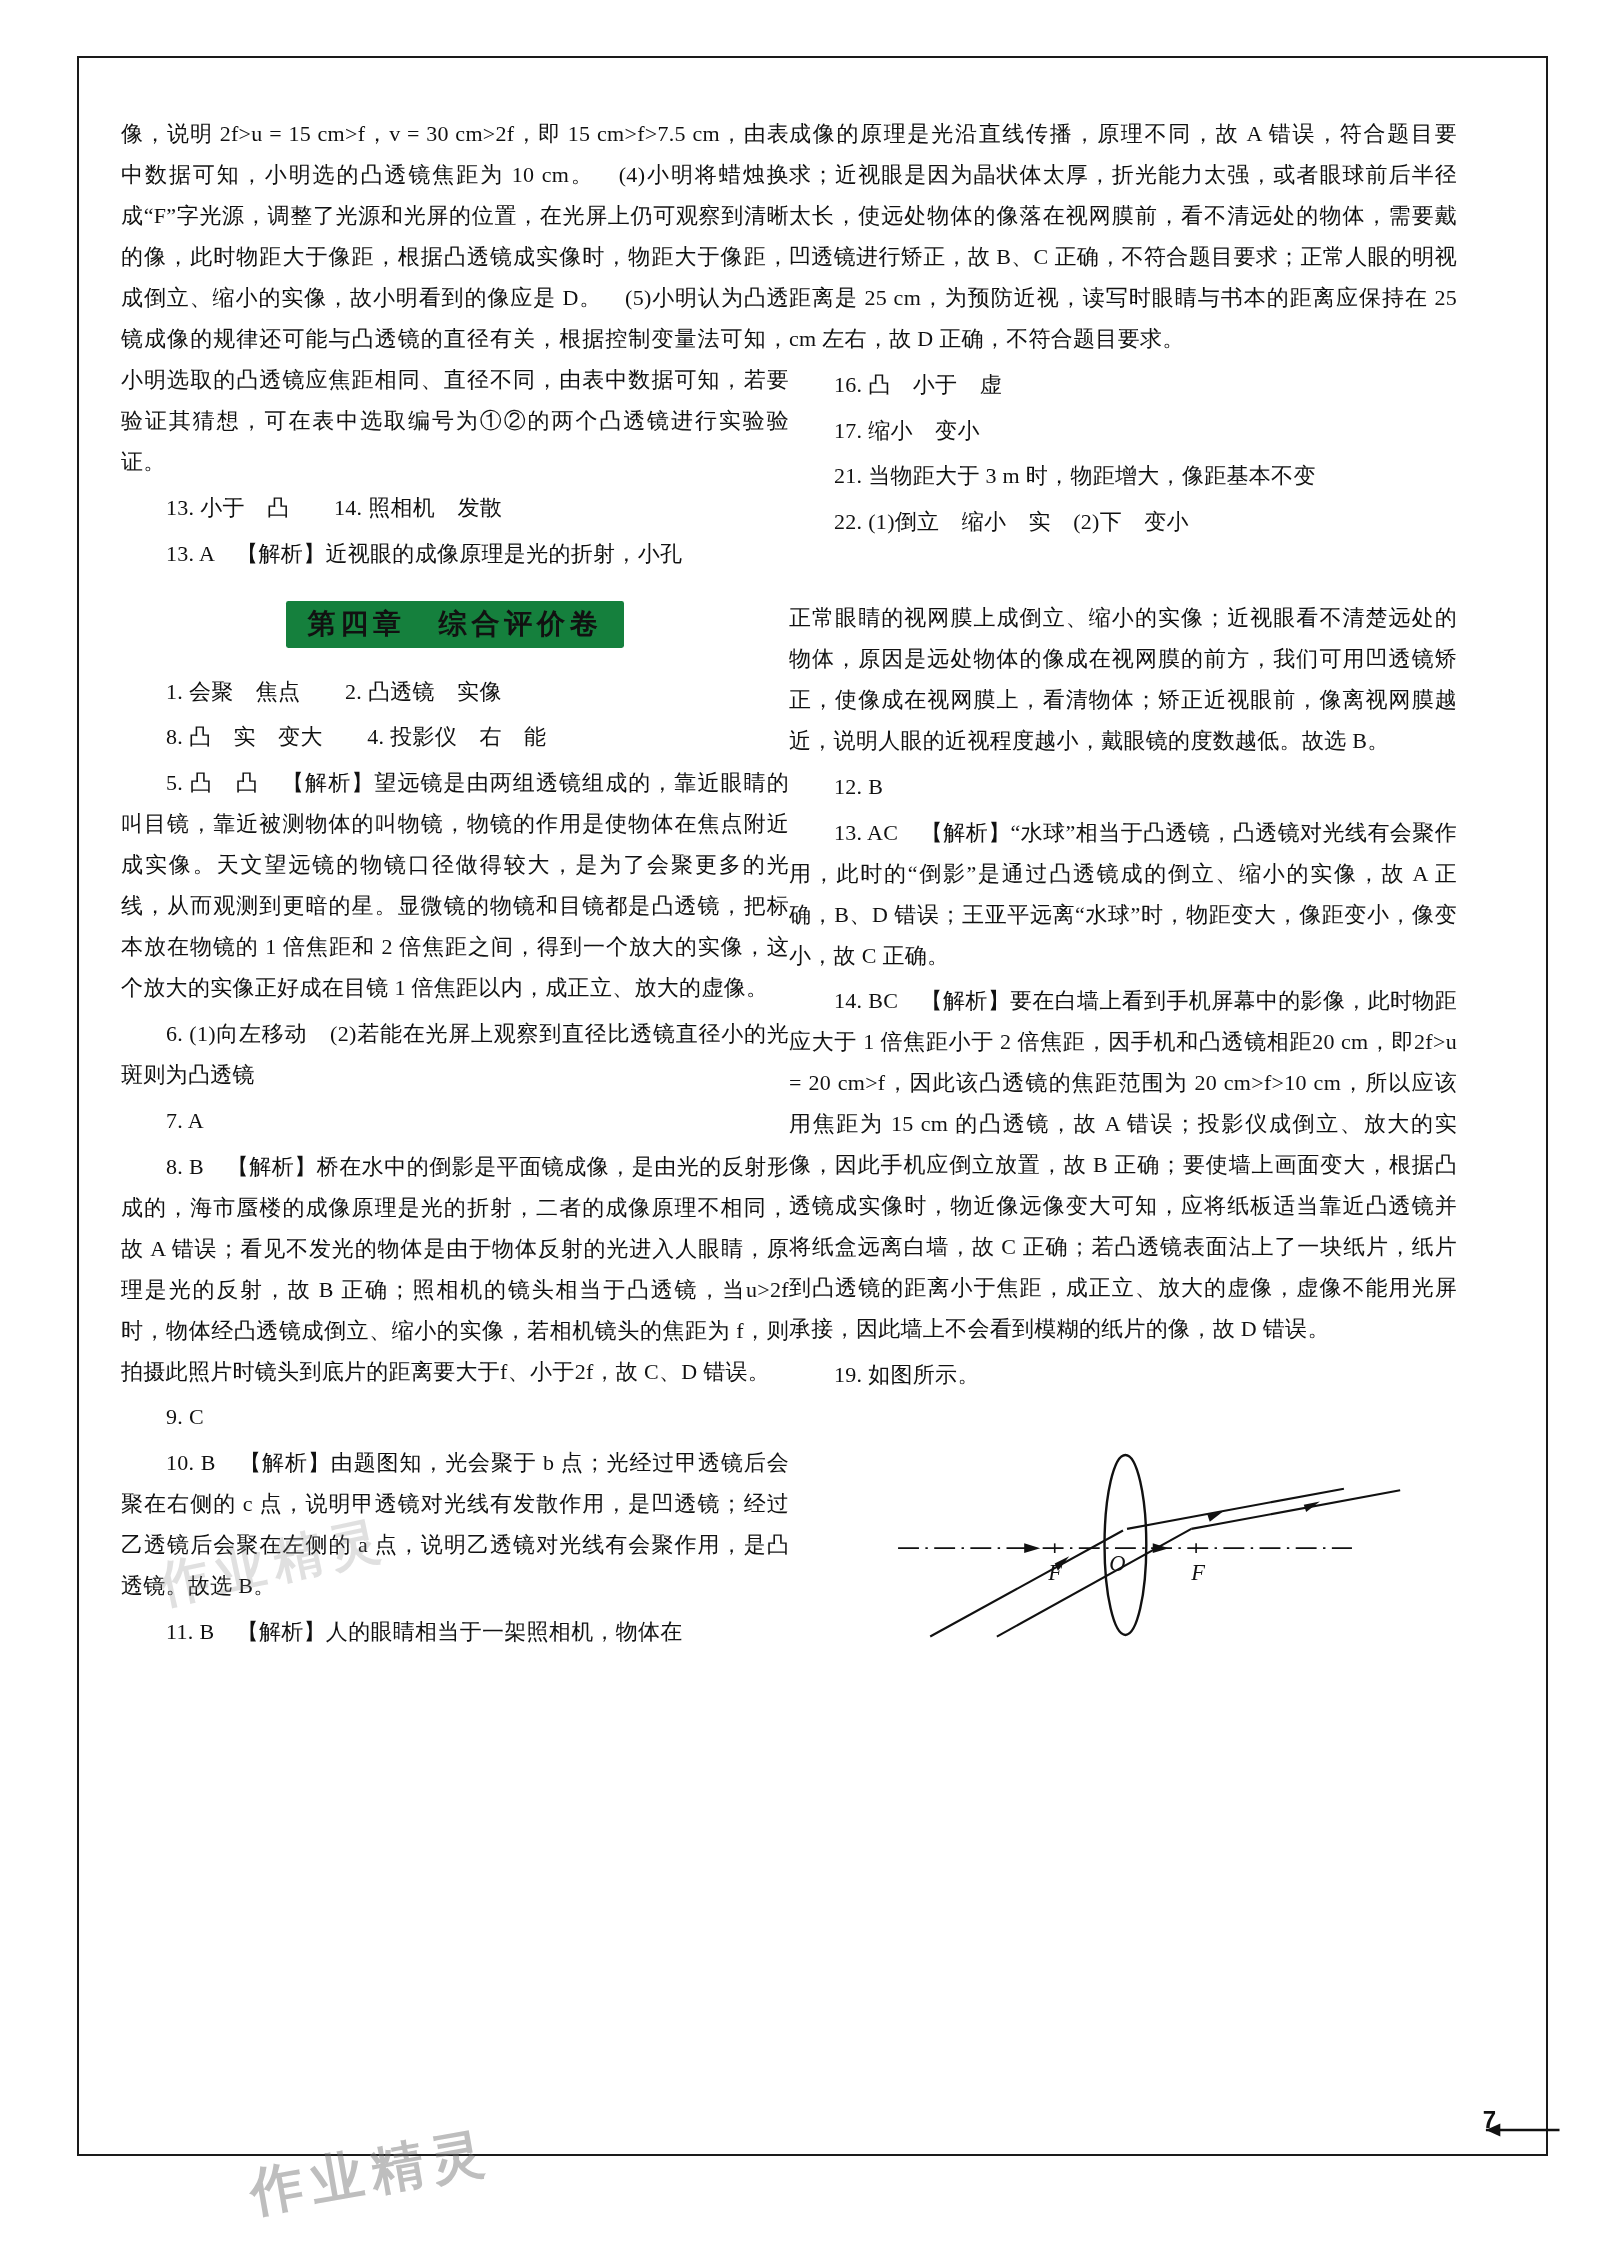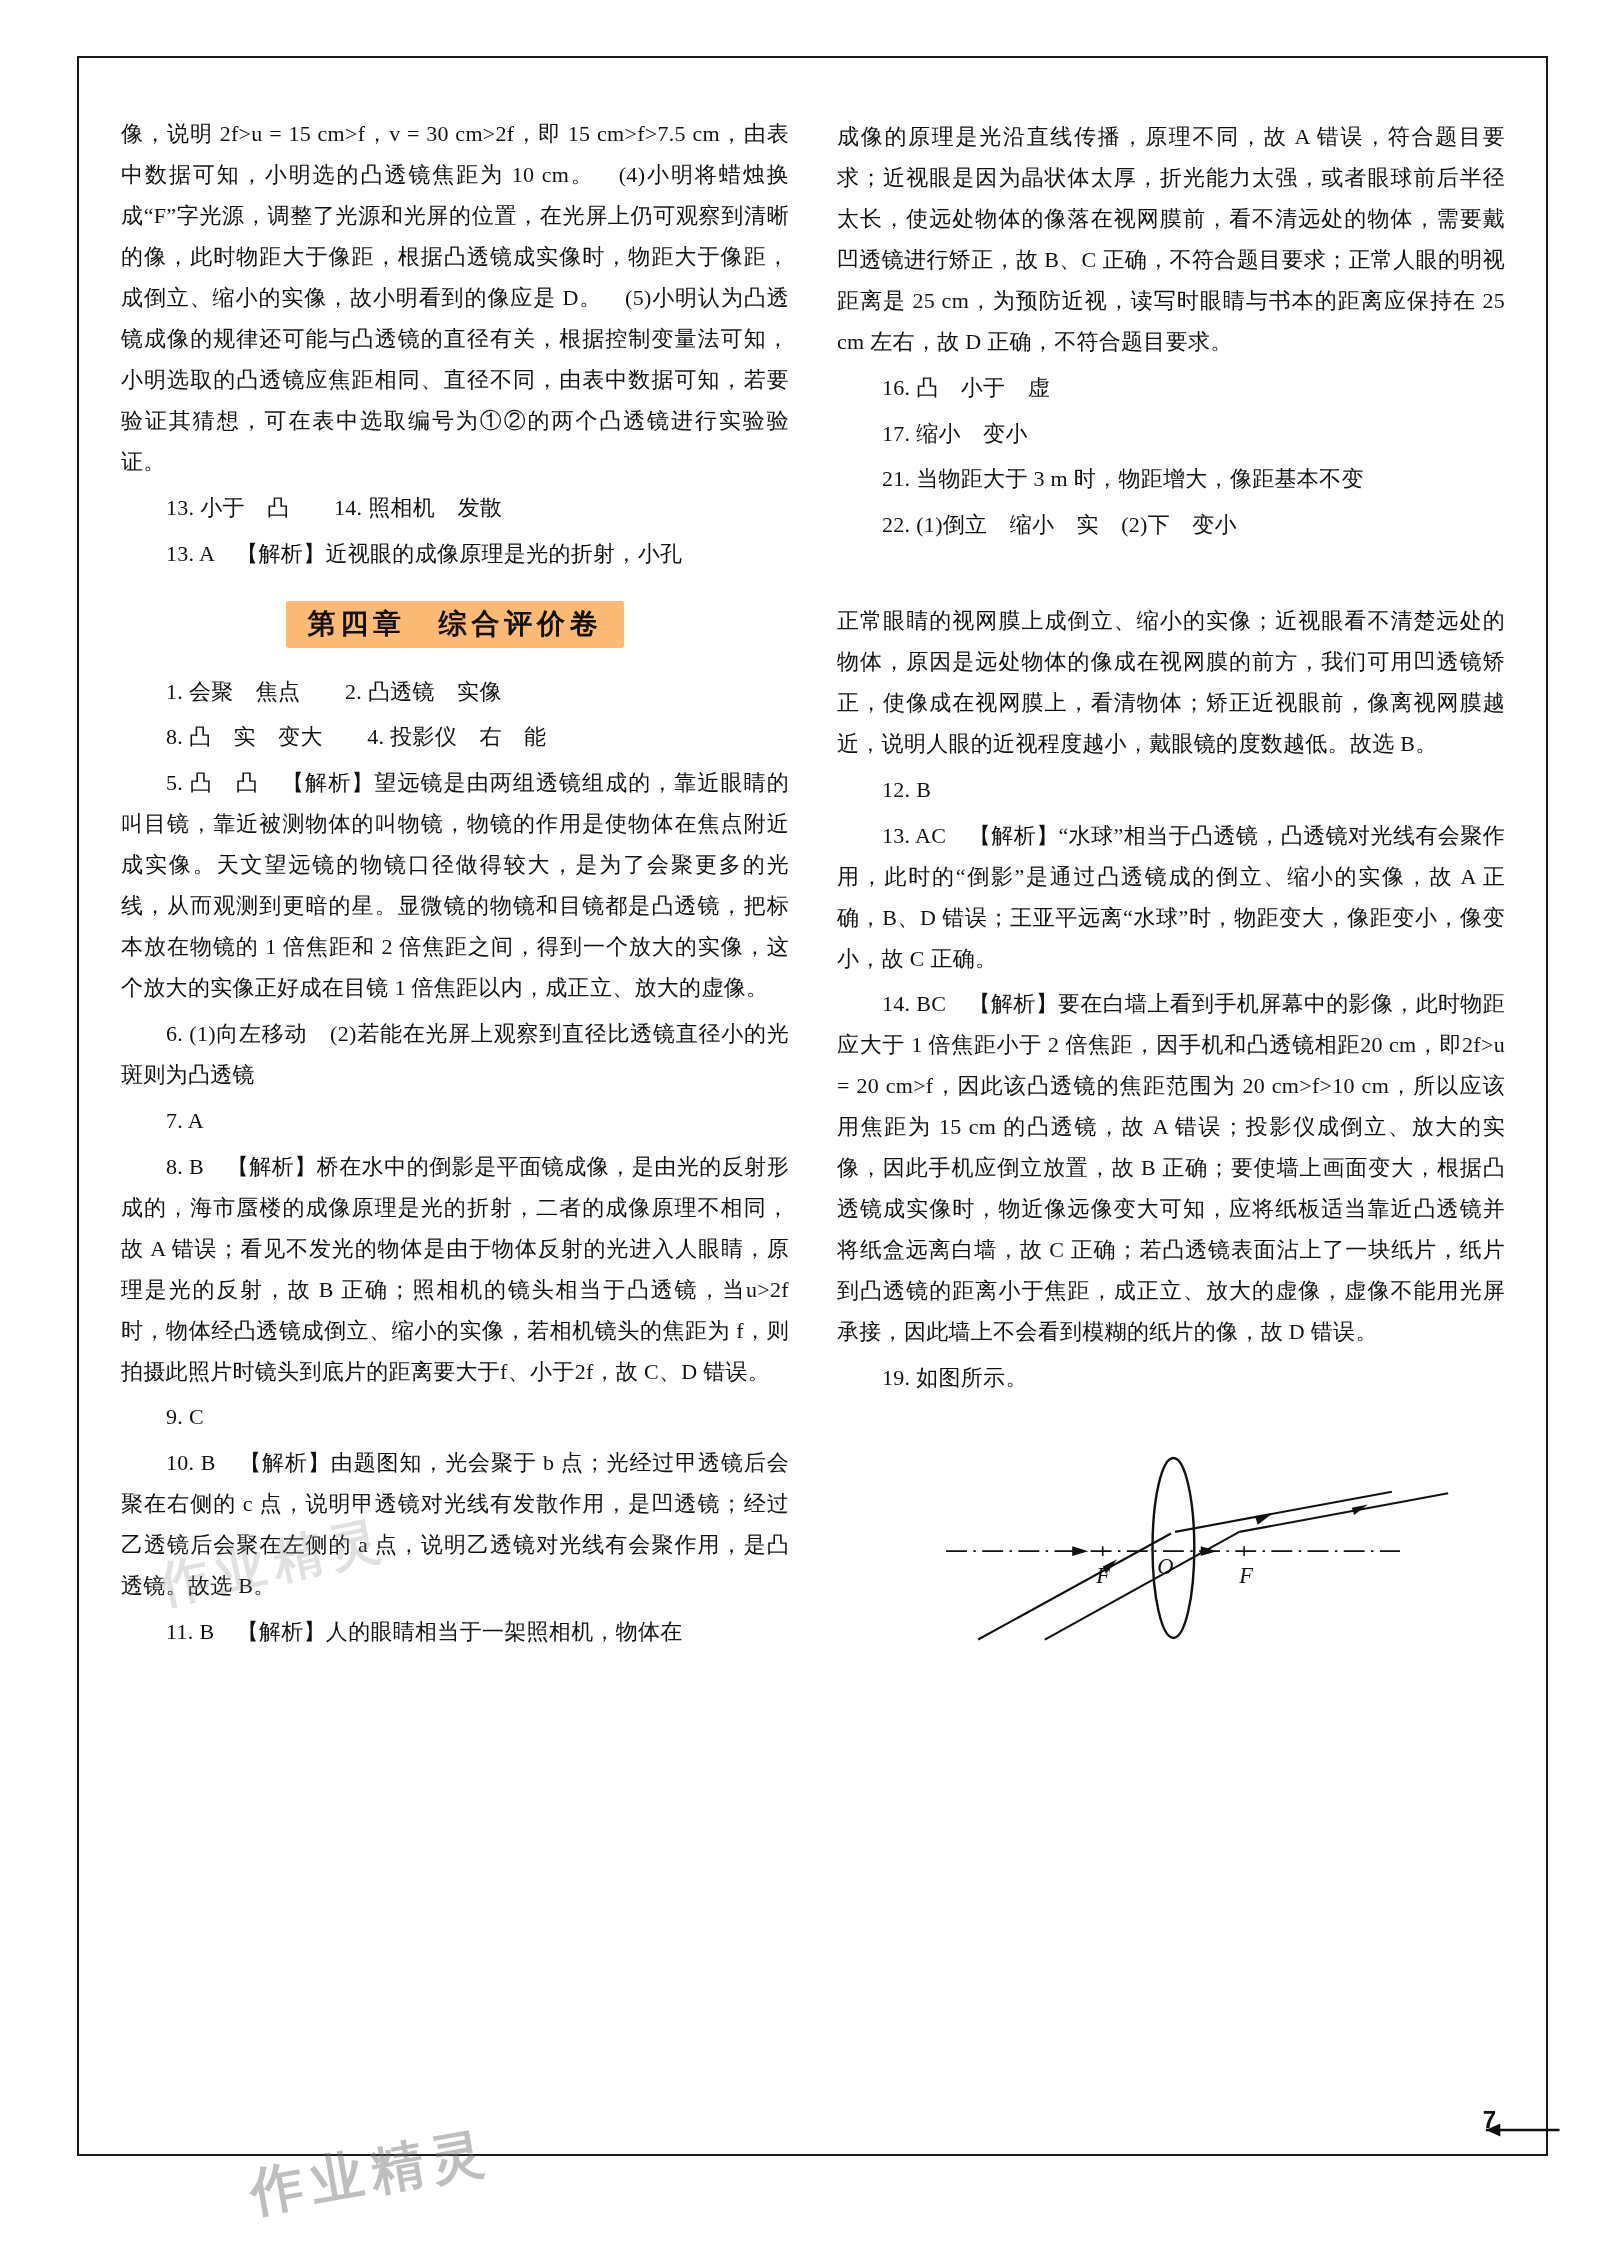--- a/index.html
+++ b/index.html
@@ -16,22 +16,20 @@
     left:77px; top:56px;
     width:1471px; height:2100px;
     border:2.4px solid #1a1a1a;
     box-sizing:border-box;
   }
   .cols {
     position:absolute;
     left:121px; top:113px;
     width:1384px;
     display:flex;
-    gap:48px;
-    align-items:center;
   }
   .col { width:668px; }
   p {
     margin:0 0 4.8px 0;
     font-size:22px;
     line-height:41px;
     text-align:justify;
     text-justify:inter-ideograph;
     letter-spacing:0.3px;
   }
@@ -40,21 +38,21 @@
     text-align:center;
     font-size:28px;
     font-weight:bold;
     letter-spacing:4.8px;
     margin:27px 0 22.5px 0;
     position:relative;
   }
   .chapter-title span.bar {
     display:inline-block;
     padding:4.8px 21px;
-    background:#fdba74;
+    background:#15803d;
     border-radius:2.4px;
   }
   .figure-wrap {
     margin-top:14.5px;
     width:668px;
     height:241px;
     position:relative;
   }
   .pagenum {
     position:absolute;

